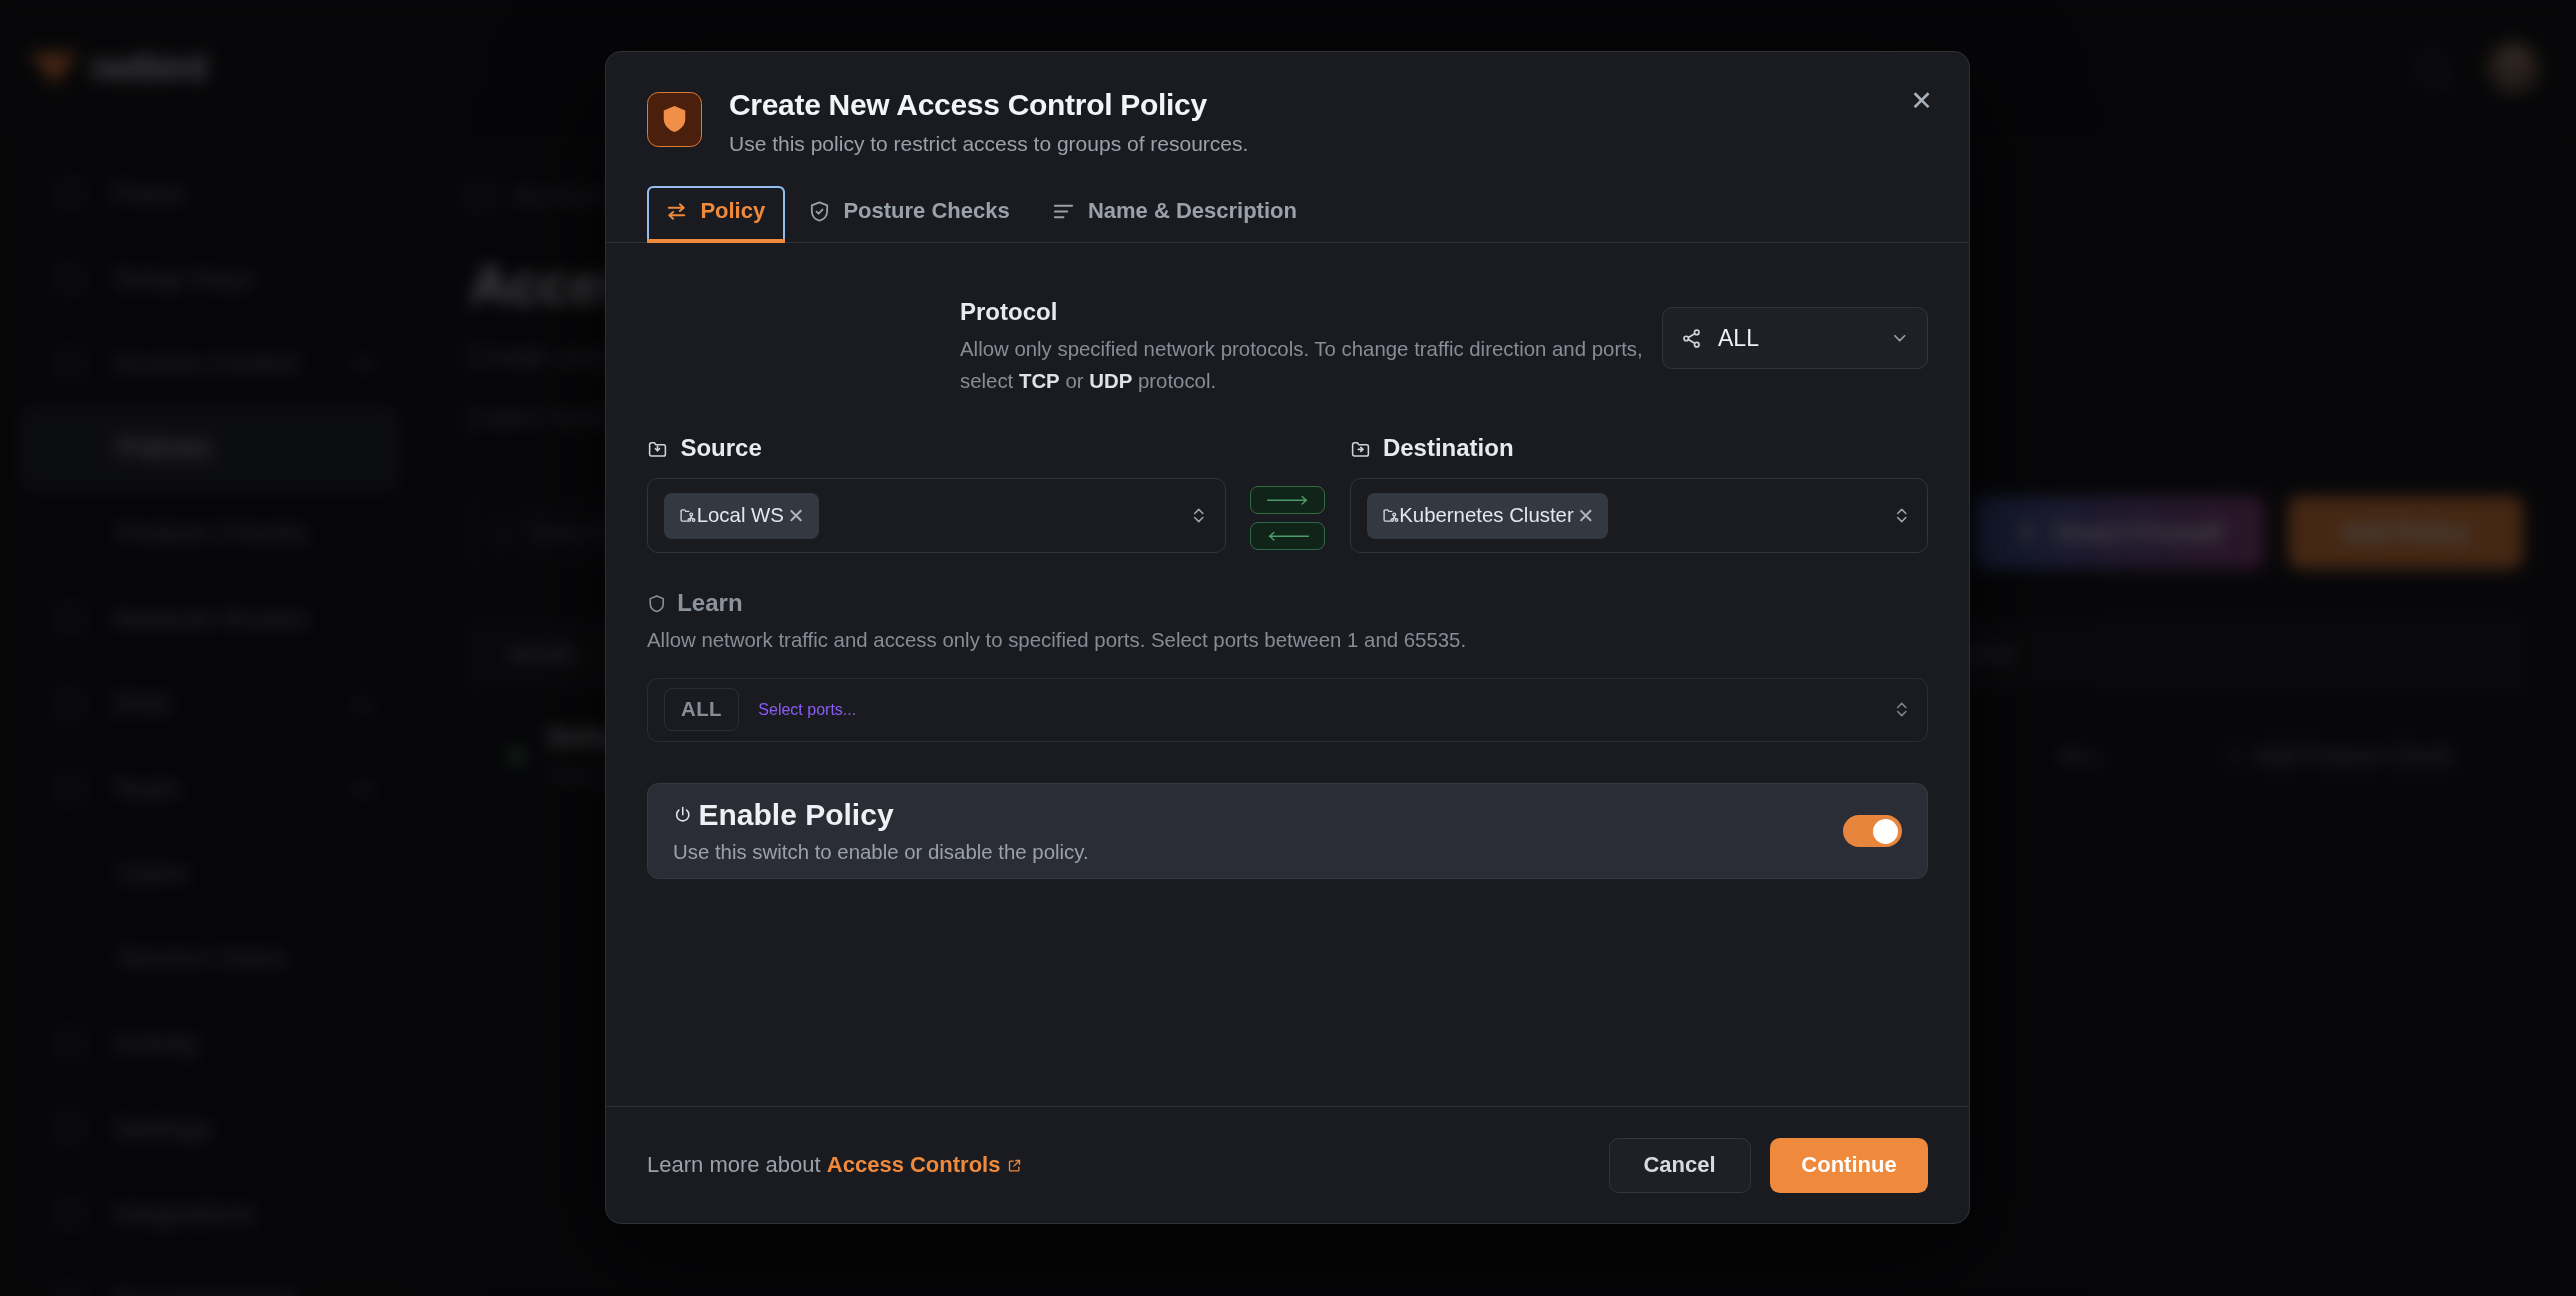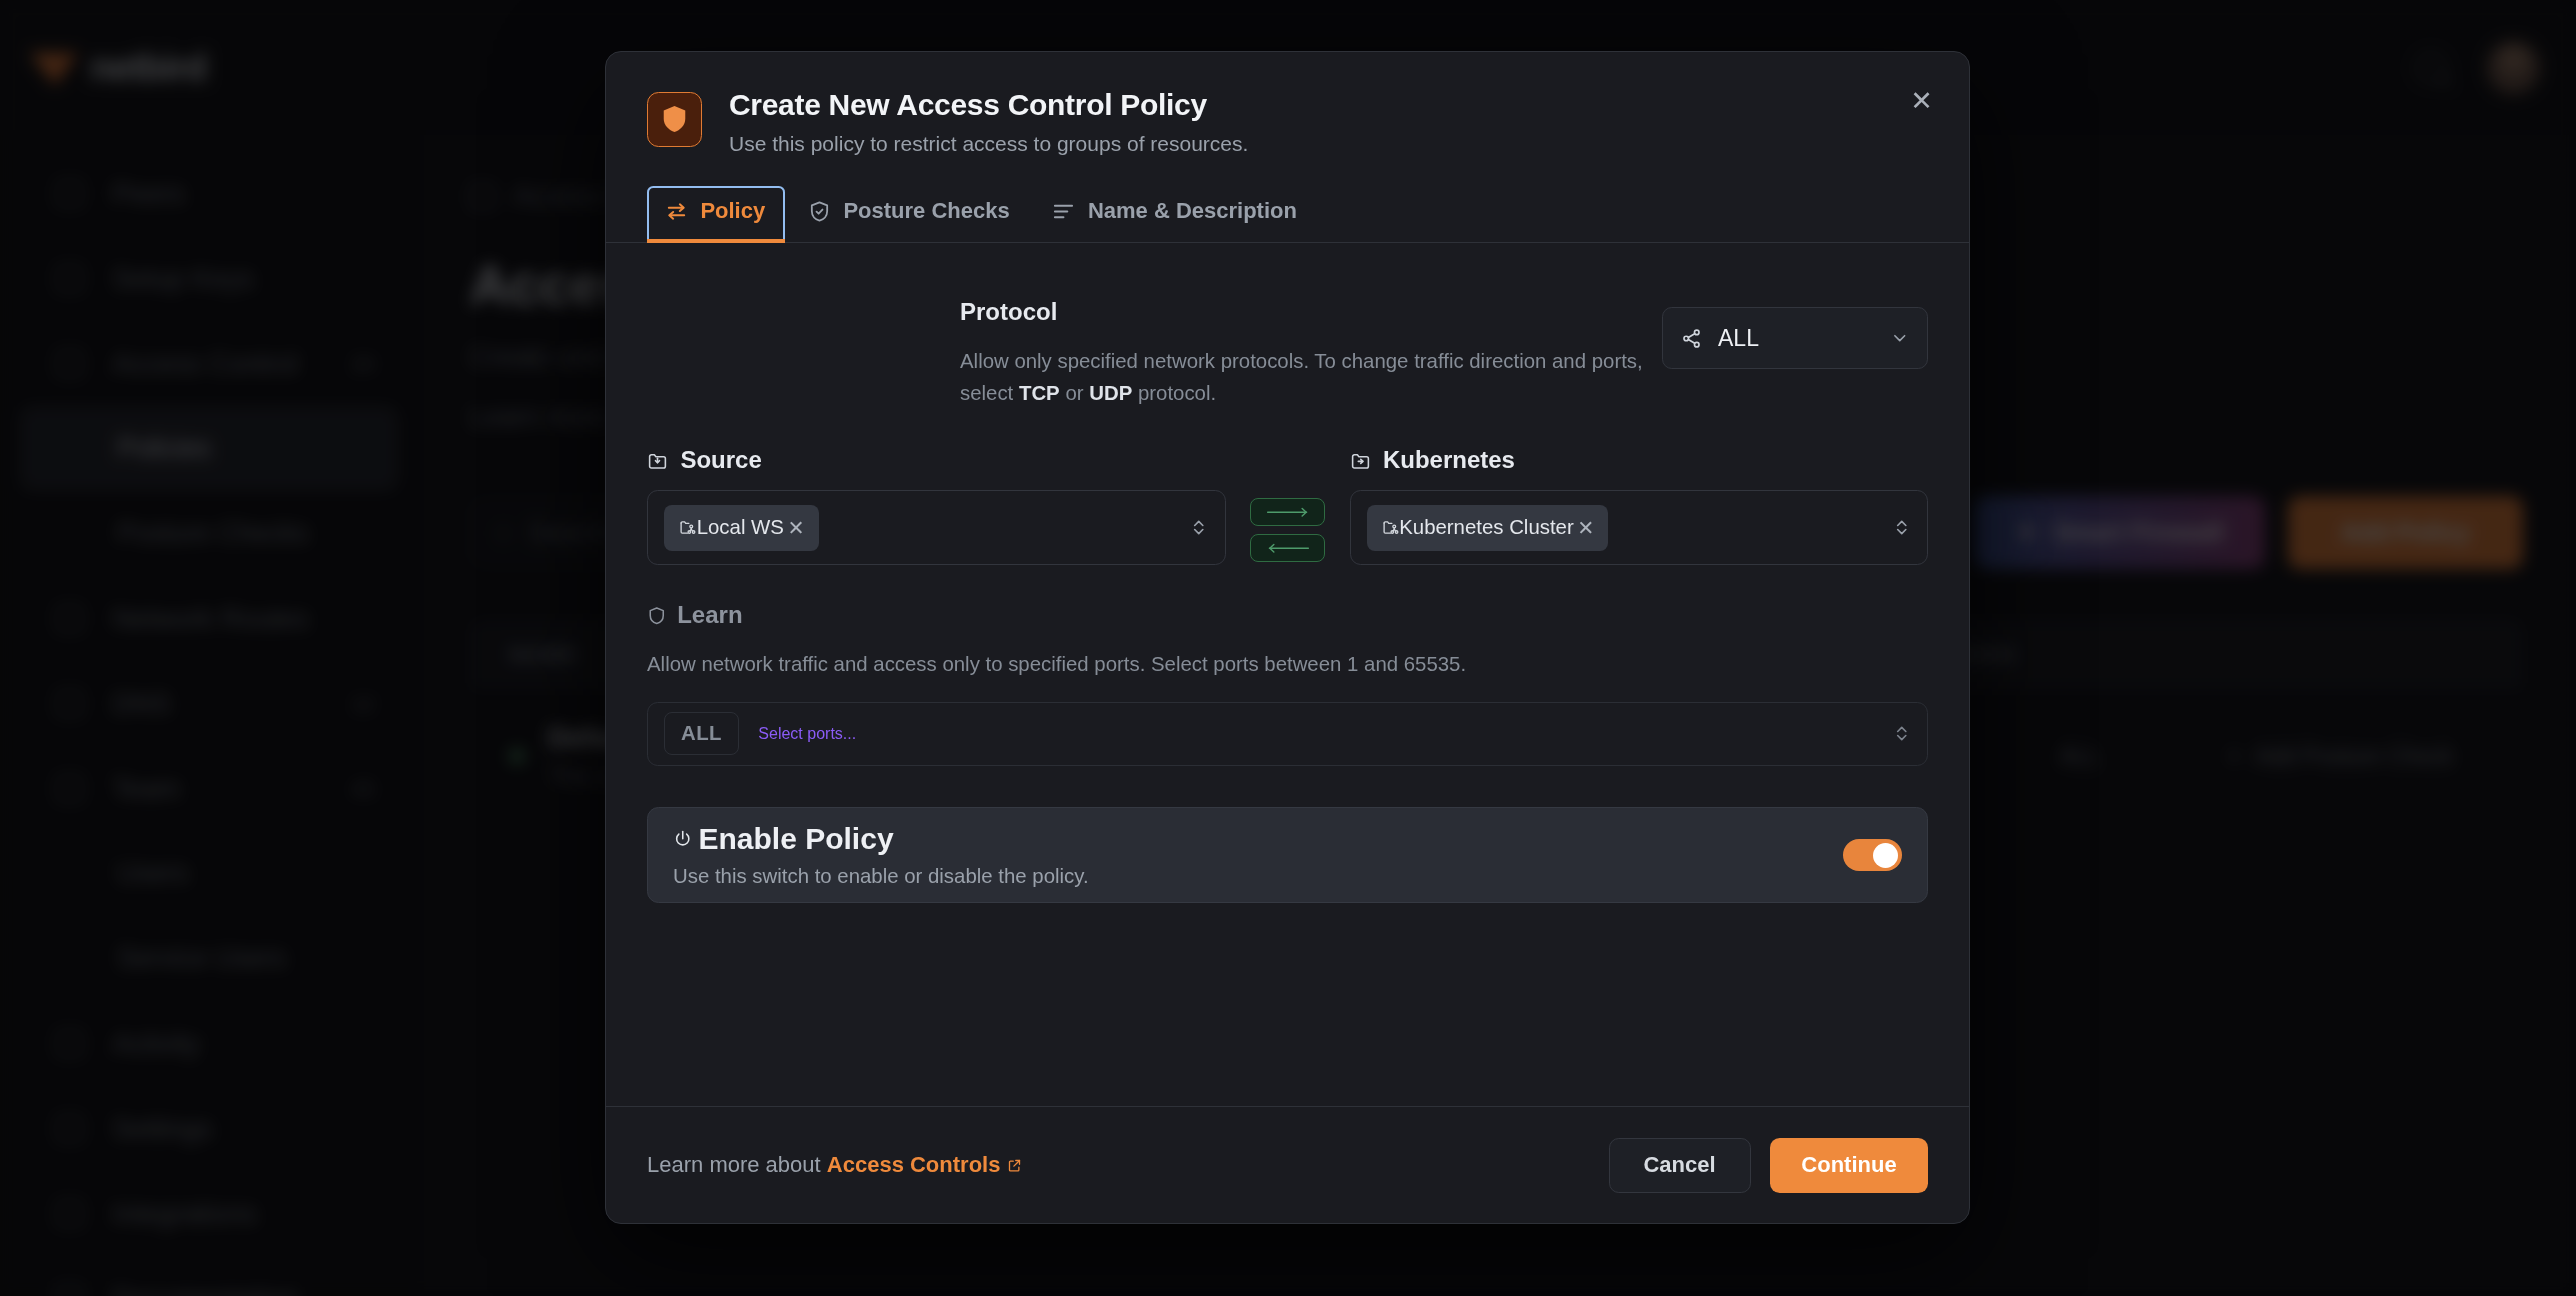--- a/index.html
+++ b/index.html
@@ -170,21 +170,21 @@
     border-radius: 6.2px 6.2px 0 0;
   }
   #tabs-divider {
     height: 0.9px; background: #2e3138; margin: 0 -41px;
   }
 
   
   #modal-body { padding: 39px 41px 0 41px; flex: 1; }
 
   .sec-title { color: #e7eaef; font-size: 24px; font-weight: 700; }
-  .sec-desc { color: #868d97; font-size: 20.4px; line-height: 1.55; margin-top: 20px; }
+  .sec-desc { color: #868d97; font-size: 20.4px; line-height: 1.55; margin-top: 8px; }
   .sec-desc b { color: #dfe3e9; font-weight: 700; }
 
   #protocol-row { display: flex; align-items: flex-start; justify-content: flex-end; }
   #protocol-left { max-width: 702px; }
   #protocol-select {
     width: 266px; height: 62px; flex: none; margin-top: 9px;
     background: #1e2026; border: 0.9px solid #32353d; border-radius: 9.8px;
     display: flex; align-items: center; gap: 16px; padding: 0 18px;
     color: #eef0f4; font-size: 23px; cursor: pointer;
   }
@@ -536,21 +536,21 @@
 
       <div class="sd-col">
         <div class="sd-label">
           <span>
             <svg width="21" height="21" viewBox="0 0 24 24" fill="none" stroke="#cfd4db" stroke-width="1.8" stroke-linecap="round" stroke-linejoin="round">
               <path d="M3 7.5a2 2 0 0 1 2-2h3.4l1.8 2.2H19a2 2 0 0 1 2 2v8.8a2 2 0 0 1-2 2H5a2 2 0 0 1-2-2z"></path>
               <path d="M9.5 13h5"></path>
                 <path d="M12.3 10.7 14.8 13l-2.5 2.3"></path>
             </svg>
           </span>
-          <span>Kubernetes</span>
+          <span>Destination</span>
         </div>
         <div class="sd-select">
           <span class="chip">
             <span>
               <svg width="18.7" height="18.7" viewBox="0 0 24 24" fill="none" stroke="#d4d8de" stroke-width="1.7" stroke-linecap="round" stroke-linejoin="round">
                 <path d="M4 6.5A1.5 1.5 0 0 1 5.5 5h3l1.4 1.8H14"></path>
                 <path d="M4 6.5V18a1.5 1.5 0 0 0 1.5 1.5H12"></path>
                 <circle cx="17" cy="11" r="1.8"></circle>
                   <circle cx="14.5" cy="18" r="1.6"></circle>
                   <circle cx="20" cy="18" r="1.6"></circle>

